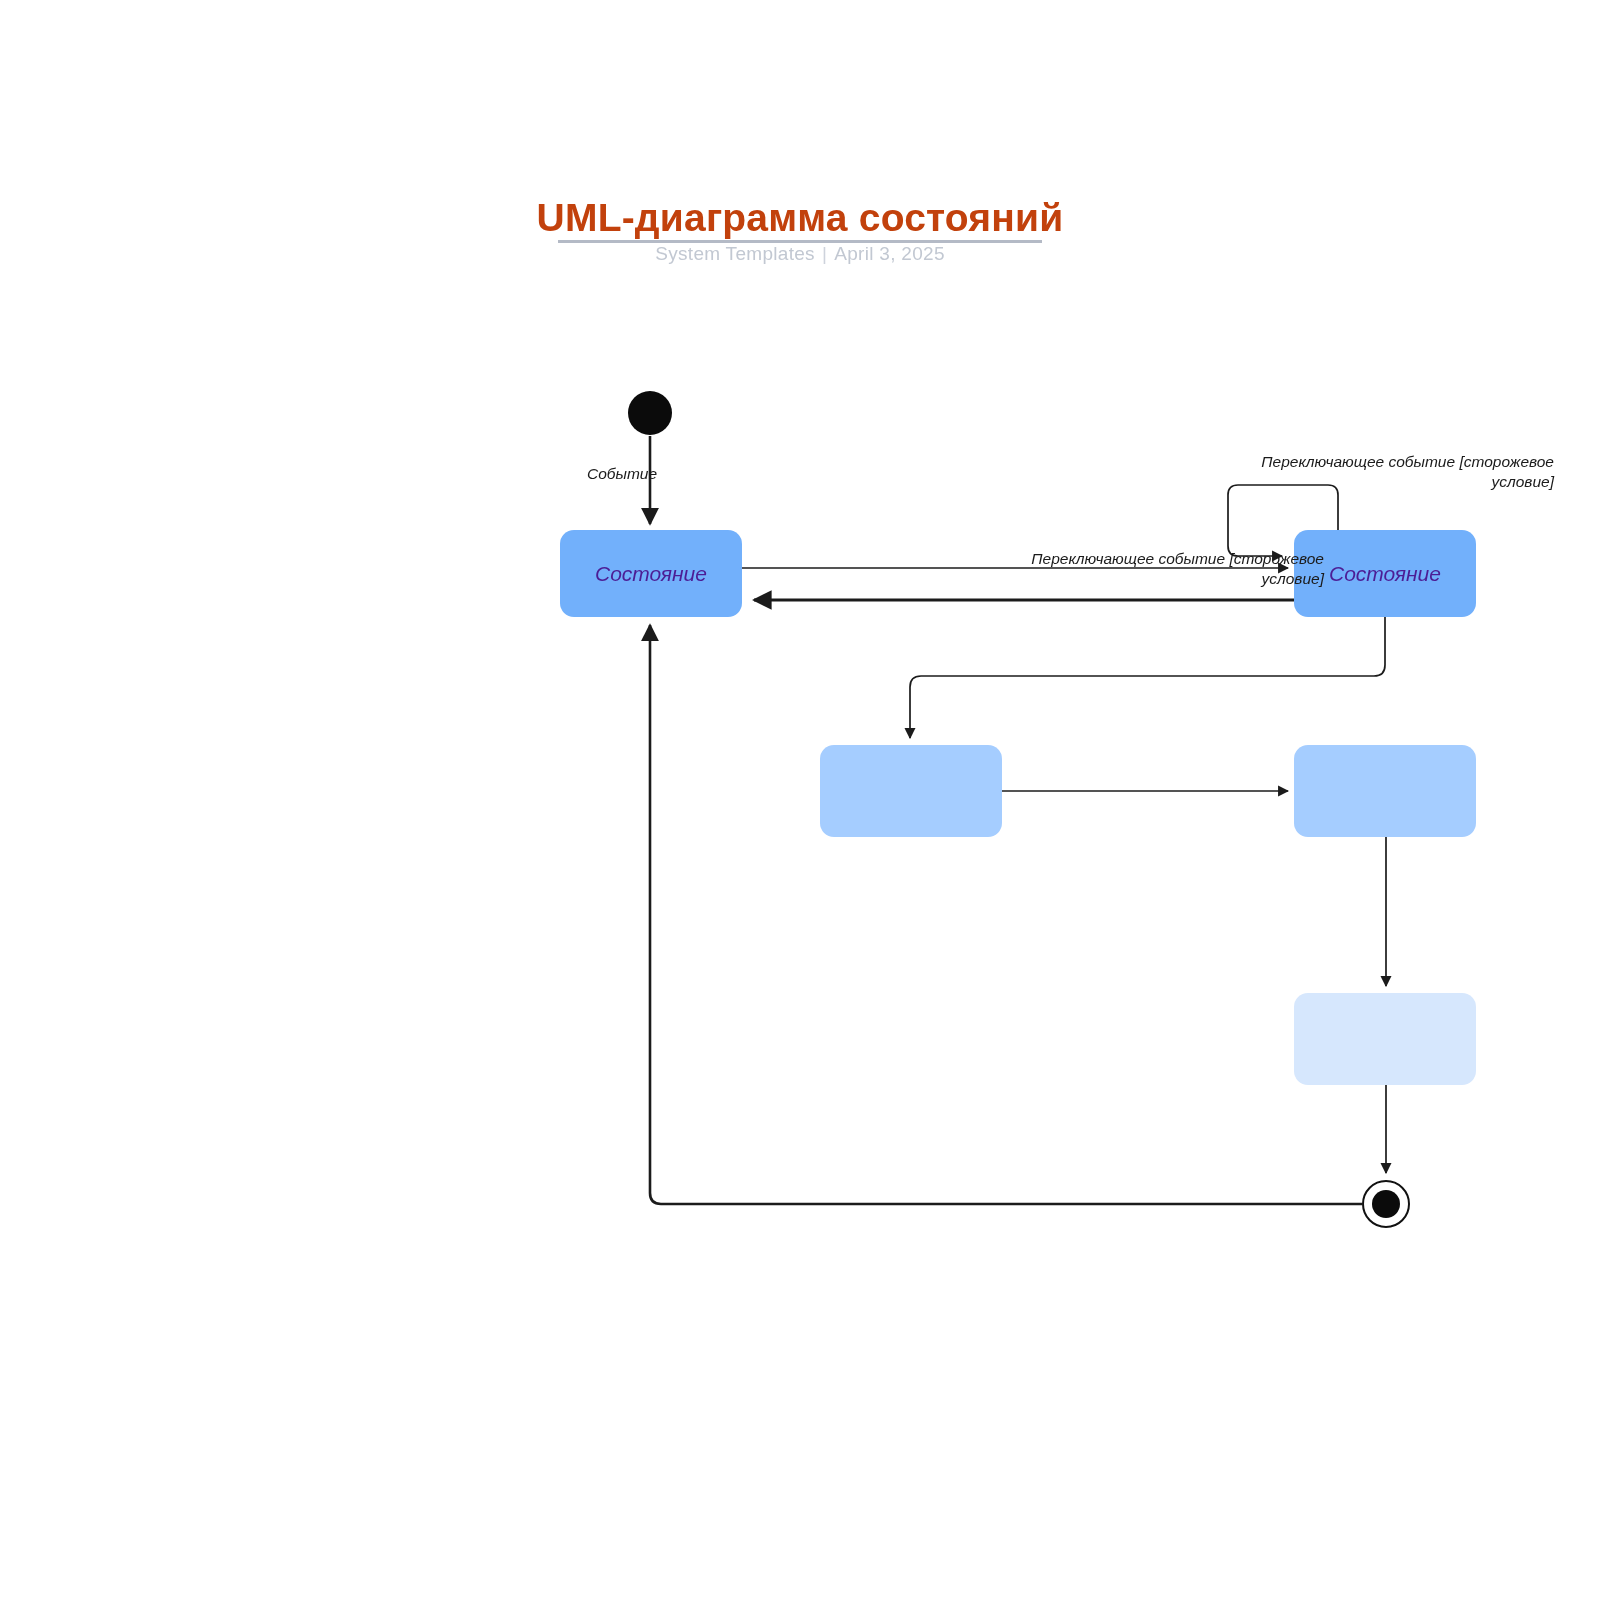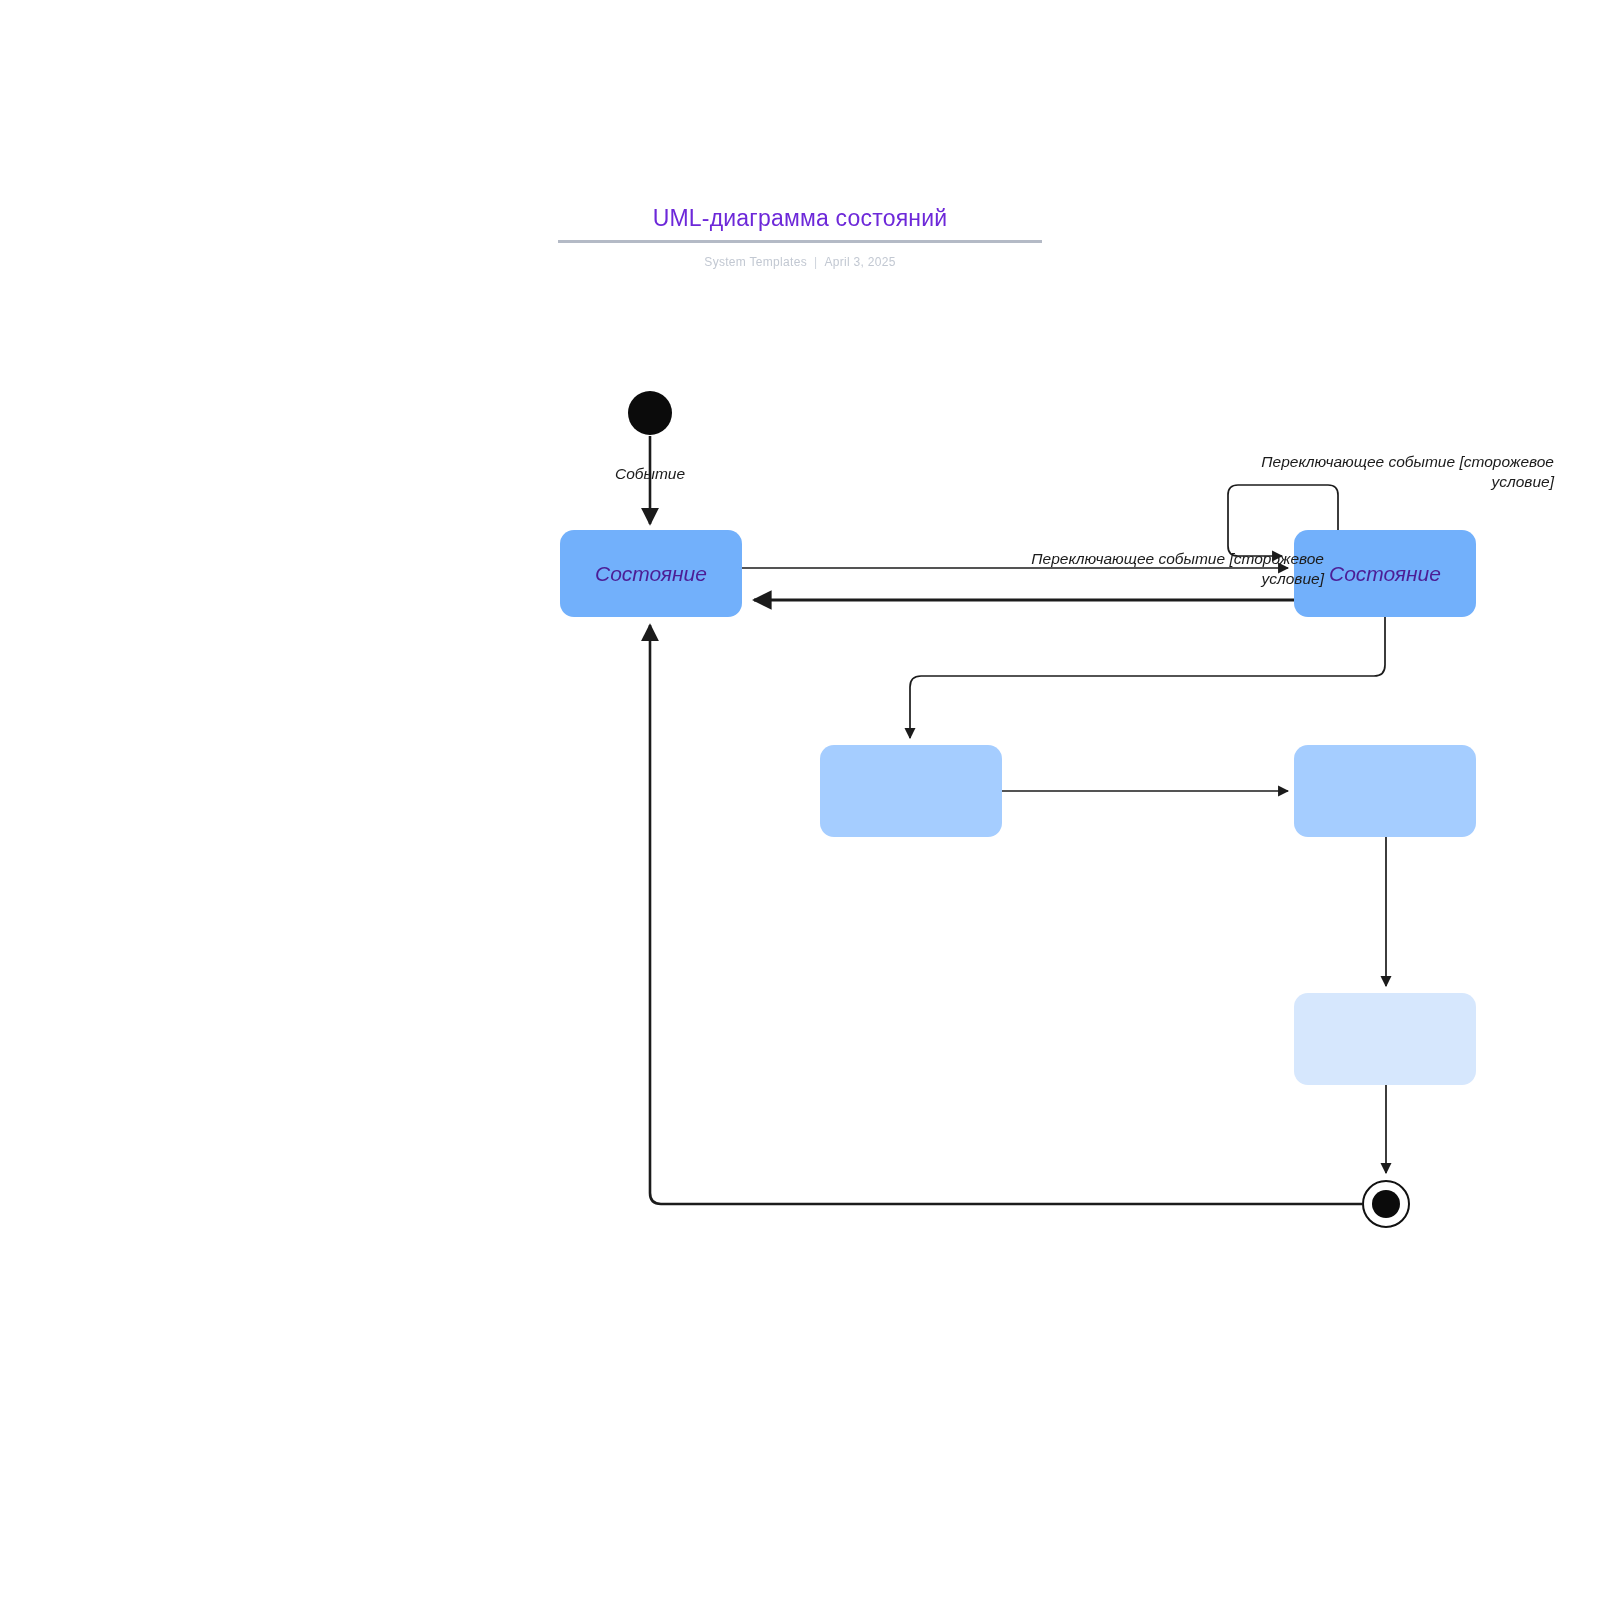--- a/index.html
+++ b/index.html
@@ -17,35 +17,34 @@
 
   
   #header {
     position: absolute;
     left: 0;
     top: 200px;
     width: 1600px;
     text-align: center;
   }
   #doc-title {
-    font-size: 23px;
-    font-weight: normal;
-    color: #6d28d9;
+    font-size: 39px;
+    font-weight: bold;
+    color: #c2410c;
     letter-spacing: 0.2px;
     line-height: 36px;
   }
   #title-rule {
     width: 484px;
     height: 3px;
     background: #b4bac6;
     margin: 4px auto 0 auto;
   }
   #subtitle {
-    margin-top: 12px;
-    font-size: 12px;
+    font-size: 19px;
     color: #c2c8d2;
     letter-spacing: 0.3px;
   }
   #subtitle .sep {
     color: #ced3dc;
     padding: 0 7px;
   }
 
   
   #canvas {
@@ -170,21 +169,21 @@
   </div>
 
   <div class="state" style="left:1294px; top:745px; width:182px; height:92px; background:#a5cdff;">
     <span class="state-label"></span>
   </div>
 
   <div class="state" style="left:1294px; top:993px; width:182px; height:92px; background:#d6e7fd;">
     <span class="state-label"></span>
   </div>
 
-  <div class="edge-label" style="left:590px; top:464px; width:120px; text-align:center;">Событие</div>
+  <div class="edge-label" style="left:562px; top:464px; width:120px; text-align:center;">Событие</div>
 
   <div class="edge-label" style="left:860px; top:549px; width:464px;">Переключающее событие [сторожевое
 условие]</div>
 
   <div class="edge-label" style="left:1090px; top:452px; width:464px;">Переключающее событие [сторожевое
 условие]</div>
 
 </div>
 
 </body></html>

